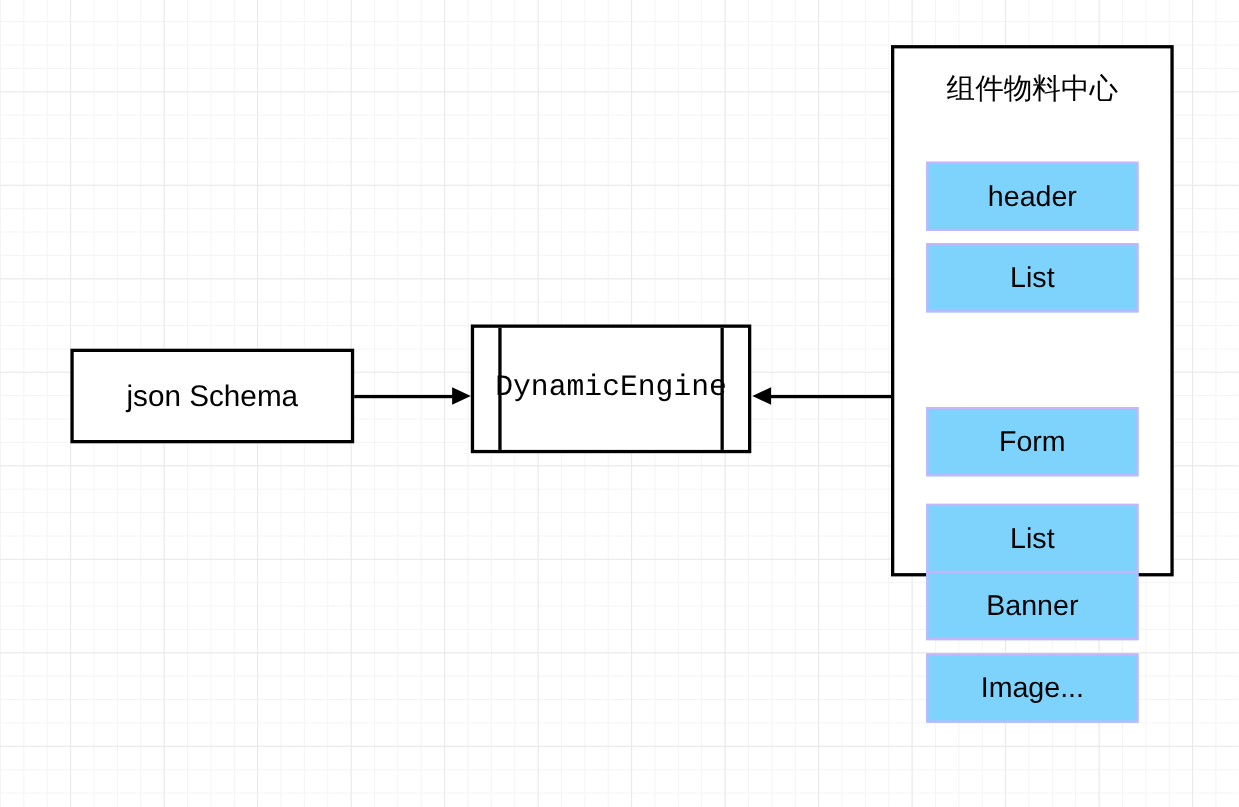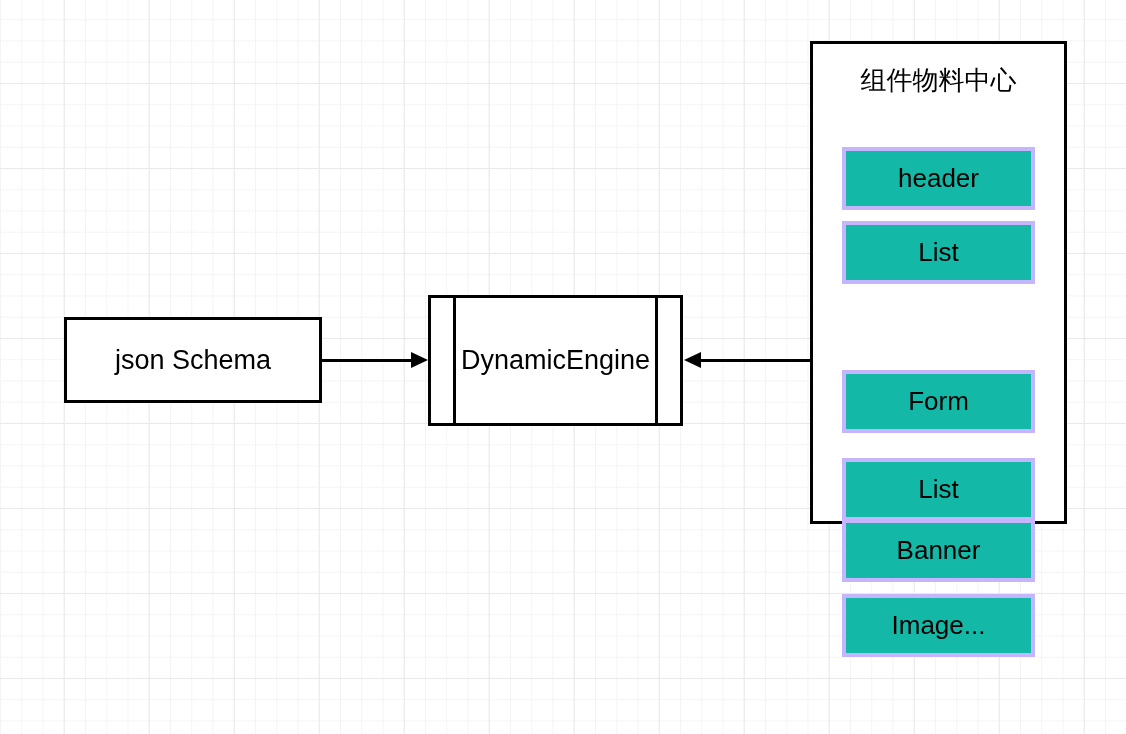--- a/index.html
+++ b/index.html
@@ -38,21 +38,21 @@
     white-space: nowrap;
   }
   
   .json-schema {
     left: 64px; top: 317px;
     width: 258px; height: 86px;
   }
   
   .dynamic-engine {
     left: 428px; top: 295px;
-    width: 255px; height: 131px;
+    width: 255px; height: 117px; font-family: Liberation Mono, monospace;
   }
   .process-bar {
     position: absolute;
     top: 0; bottom: 0;
     width: 3px;
     background: #000000;
   }
   .process-bar.bar-left  { left: 22px; }
   .process-bar.bar-right { right: 22px; }
   
@@ -69,22 +69,22 @@
     align-items: center;
     justify-content: center;
     font-size: 26px;
     white-space: nowrap;
   }
   .material-item {
     position: absolute;
     box-sizing: border-box;
     left: 29px;
     width: 193px; height: 63px;
-    background: #14b8a6;
-    border: 4px solid #c4b5fd;
+    background: #7dd3fc;
+    border: 2px solid #c4b5fd;
     display: flex;
     align-items: center;
     justify-content: center;
     font-size: 26px;
     white-space: nowrap;
   }
   
   .edge-line {
     position: absolute;
     height: 3px;

